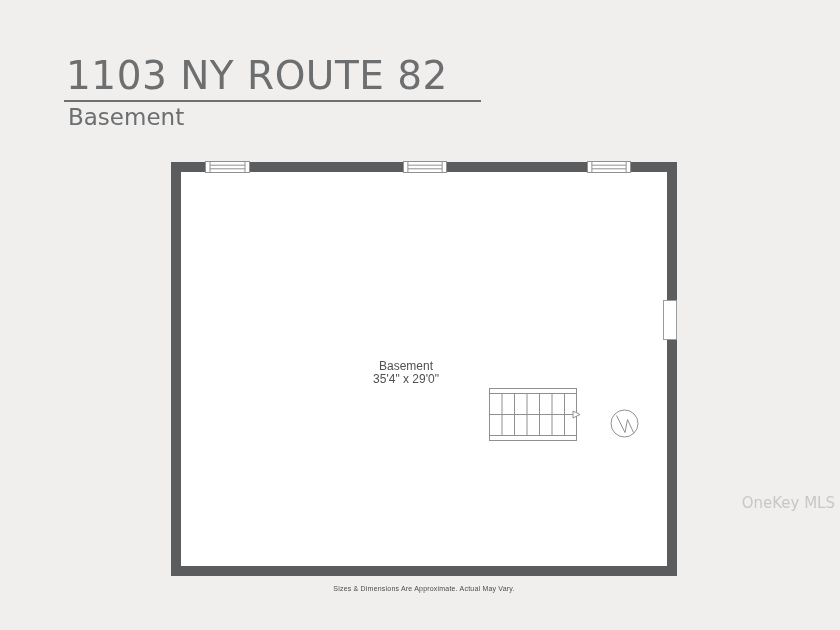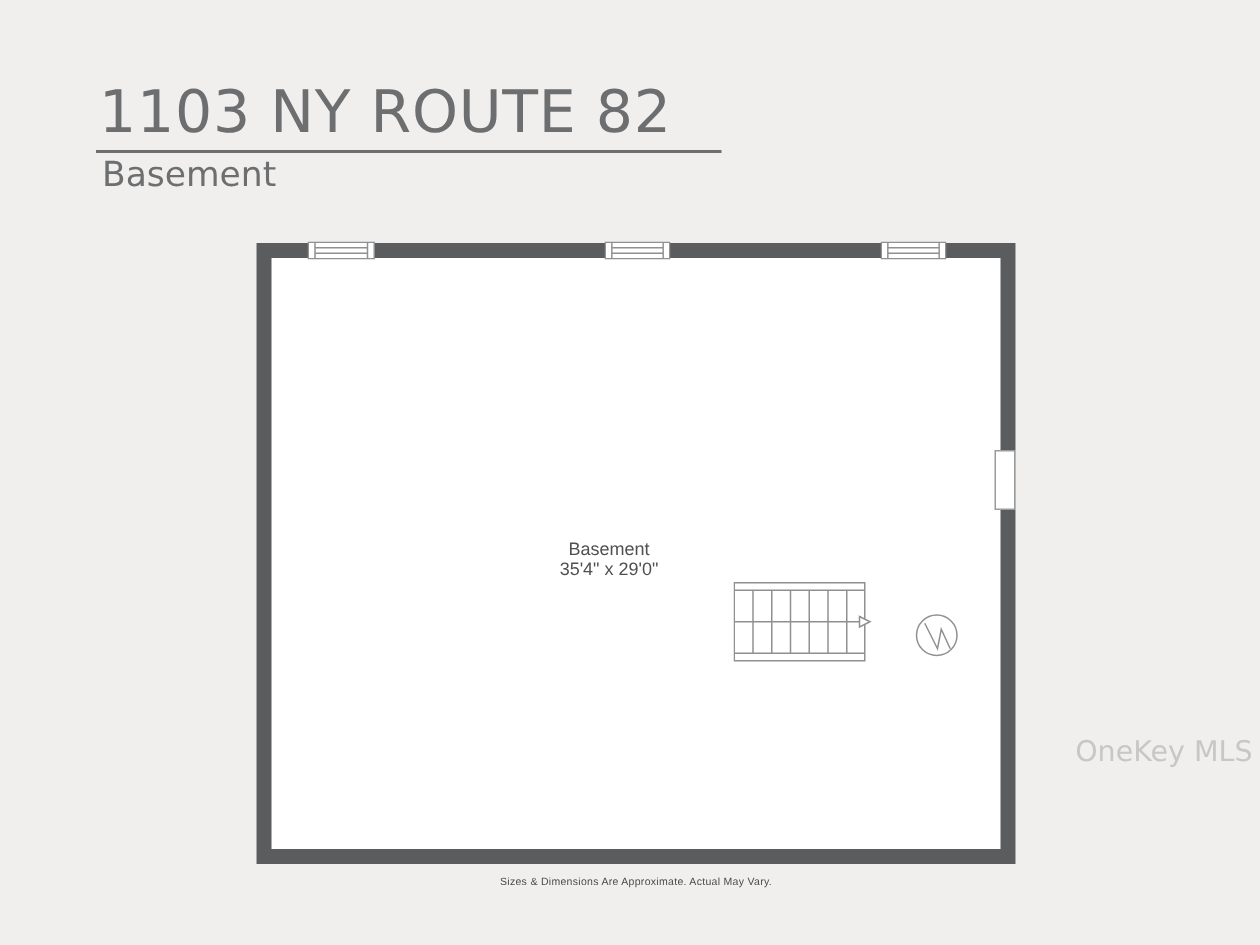--- a/index.html
+++ b/index.html
@@ -85,21 +85,21 @@
   .disclaimer {
     position: absolute; left: 171px; top: 585px;
     width: 506px;
     text-align: center;
     font-family: "Liberation Sans", sans-serif;
     font-size: 7px; color: #4c4c4d;
     letter-spacing: 0.2px;
   }
   .watermark {
     position: absolute; right: 5px; bottom: 7px;
-    font-size: 19px; color: #c7c7c7;
+    font-size: 15px; color: #c7c7c7;
     font-family: "DejaVu Sans", sans-serif;
   }
 </style>
 </head>
 <body>
 
 <div class="canvas">
 
   <h1 class="page-title">1103 NY ROUTE 82</h1>
   <div class="title-underline"></div>

